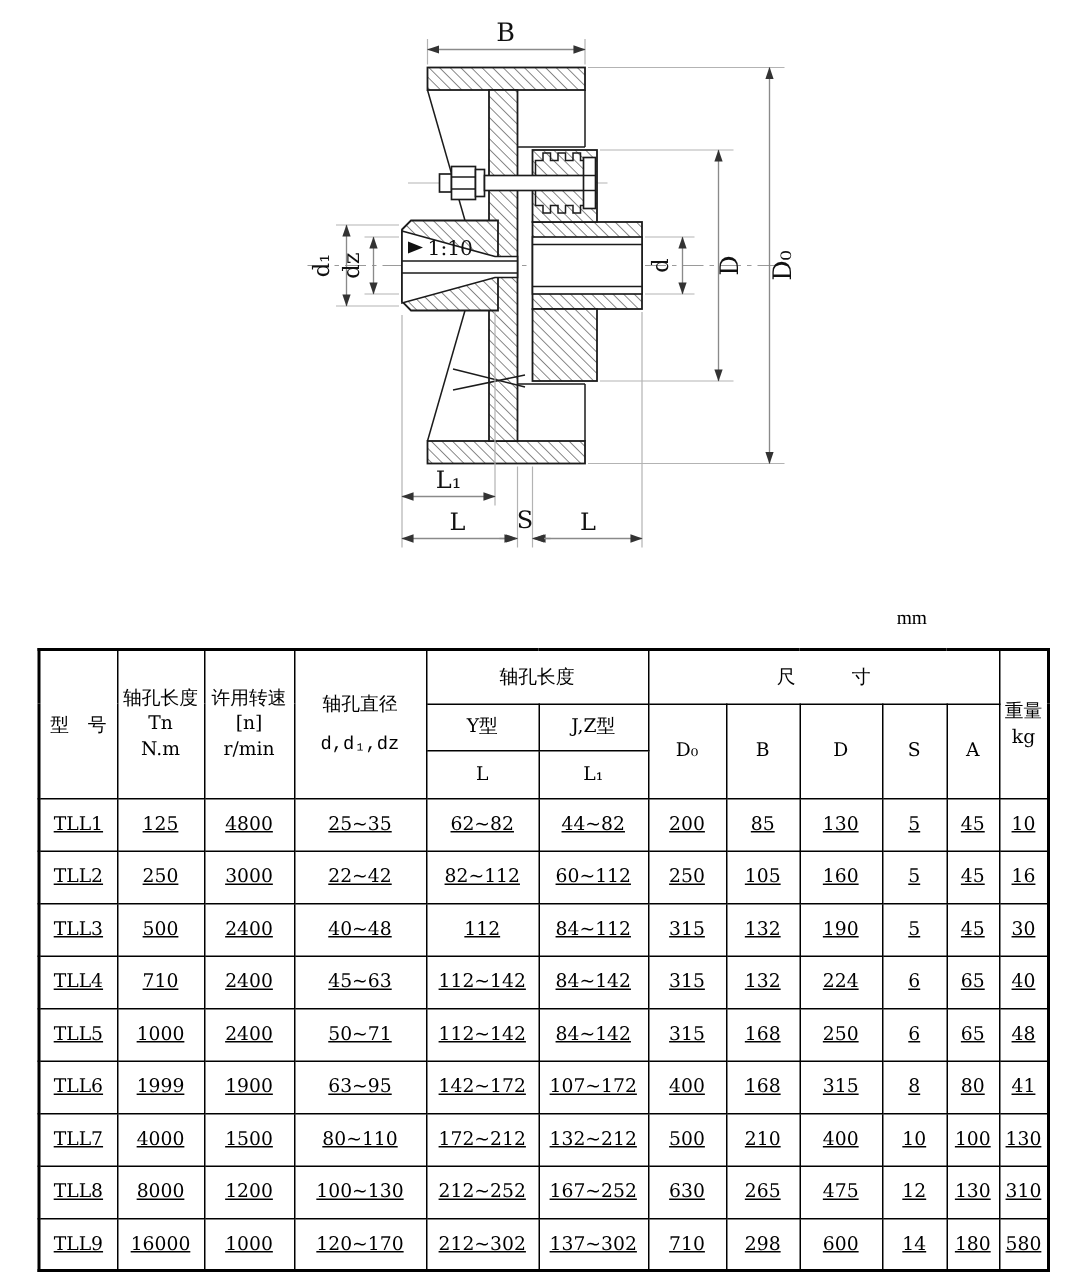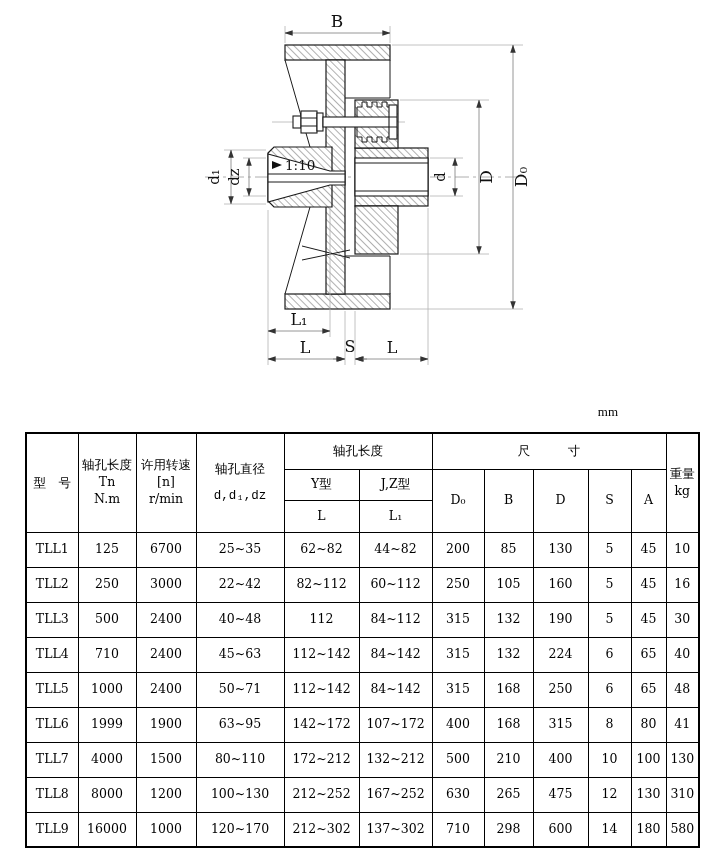--- a/index.html
+++ b/index.html
@@ -22,21 +22,21 @@
   .title-row{position:relative;width:673px;margin:4px 0 0 25px;height:26px;text-align:center;}
   .doc-title{font-family:"Liberation Sans","DejaVu Sans",sans-serif;font-weight:bold;
              font-size:15px;letter-spacing:.5px;}
   .doc-unit{position:absolute;right:80px;top:4px;font-size:13px;font-family:Liberation Serif, serif;}
 
   
   table.spec{margin:6px 0 0 25px;border-collapse:collapse;width:673px;table-layout:fixed;
              border:2px solid #000;font-size:12.5px;}
   table.spec td{border:1px solid #000;text-align:center;vertical-align:middle;
                 padding:0;line-height:1.45;overflow:hidden;}
-  tr.h1{height:36px;} tr.h2{height:31px;} tr.h3{height:32px;} tr.dr{height:35px;}
+  tr.h1{height:36px;} tr.h2{height:31px;} tr.h3{height:32px;} tr.dr{height:35px;text-decoration:underline;}
   td.no-r{border-right:none;} td.no-l{border-left:none;}
   .hcell div{line-height:1.35;}
   .gap-top{margin-top:10px;font-family:Liberation Mono, monospace;}
 </style>
 </head>
 <body>
 <div class="stage">
 
 <svg class="drawing" width="725" height="396" viewBox="0 0 725 396">
   <defs>
@@ -207,21 +207,21 @@
     <td rowspan="2">A</td>
   </tr>
   <tr class="h3">
     <td>L</td>
     <td>L₁</td>
   </tr>
 
   <tr class="dr">
     <td>TLL1</td>
     <td>125</td>
-    <td>6700</td>
+    <td>4800</td>
     <td>25~35</td>
     <td>62~82</td>
     <td>44~82</td>
     <td>200</td>
     <td>85</td>
     <td>130</td>
     <td>5</td>
     <td>45</td>
     <td>10</td>
   </tr>

